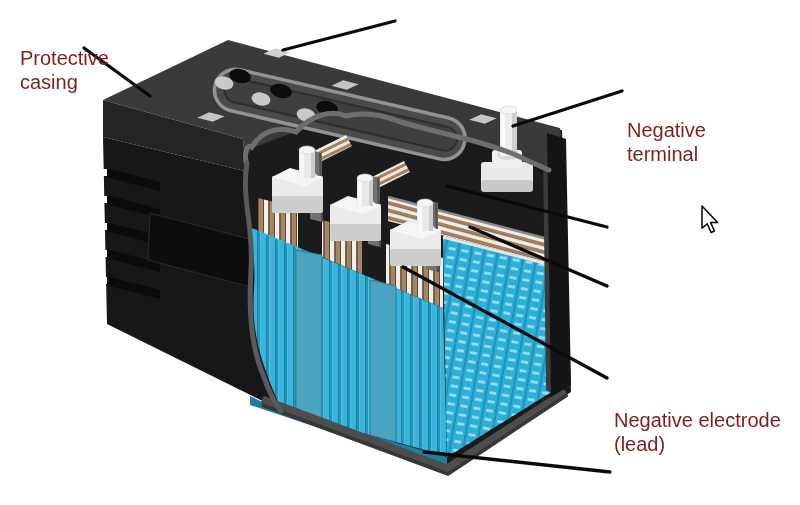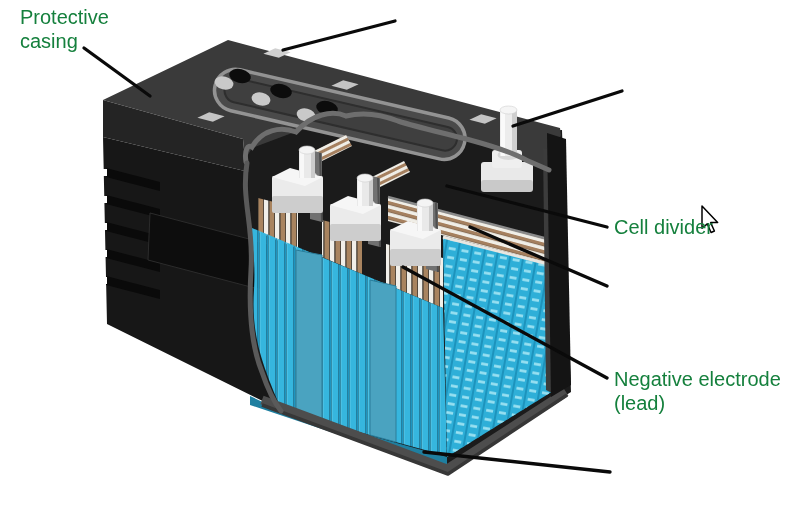--- a/index.html
+++ b/index.html
@@ -1,19 +1,19 @@
 <!DOCTYPE html>
 <html><head>
 <meta charset="utf-8">
 <style>
   html,body{margin:0;padding:0;}
   #stage{position:relative;width:800px;height:505px;background:#ffffff;overflow:hidden;
          font-family:"Liberation Sans","DejaVu Sans",sans-serif;}
   #art{position:absolute;left:0;top:0;}
-  .label{position:absolute;font-size:20px;line-height:24px;color:#15803d;}
+  .label{position:absolute;font-size:20px;line-height:24px;color:#7f1d1d;margin-top:41px;}
   #lbl-protective{left:20px;top:5px;width:120px;}
   #lbl-pos-term{left:402px;top:5px;width:100px;}
   #lbl-neg-term{left:627px;top:77px;width:110px;}
   #lbl-cell-div{left:614px;top:215px;width:170px;}
   #lbl-pos-elec{left:614px;top:275px;width:185px;}
   #lbl-neg-elec{left:614px;top:367px;width:195px;}
   #lbl-dilute{left:614px;top:458px;width:180px;}
 </style>
 </head>
 <body>
@@ -191,16 +191,16 @@
     <line x1="403" y1="267" x2="607" y2="378"></line>
     <line x1="424" y1="452" x2="610" y2="472"></line>
   </g>
 
   <g transform="translate(702,206) scale(1.35)">
     <path d="M0,0 L0,16.5 L3.9,13.2 L6.7,19.6 L9.2,18.5 L6.4,12.3 L11.6,12.3 Z" fill="#ffffff" stroke="#000000" stroke-width="1.1" stroke-linejoin="round"></path>
   </g>
 </svg>
 
 <div class="label" id="lbl-protective">Protective casing</div>
-<div class="label" id="lbl-cell-div">Cell divider</div>
+<div class="label" id="lbl-neg-term">Negative terminal</div>
 <div class="label" id="lbl-neg-elec">Negative electrode (lead)</div>
 
 </div>
 
 </body></html>

